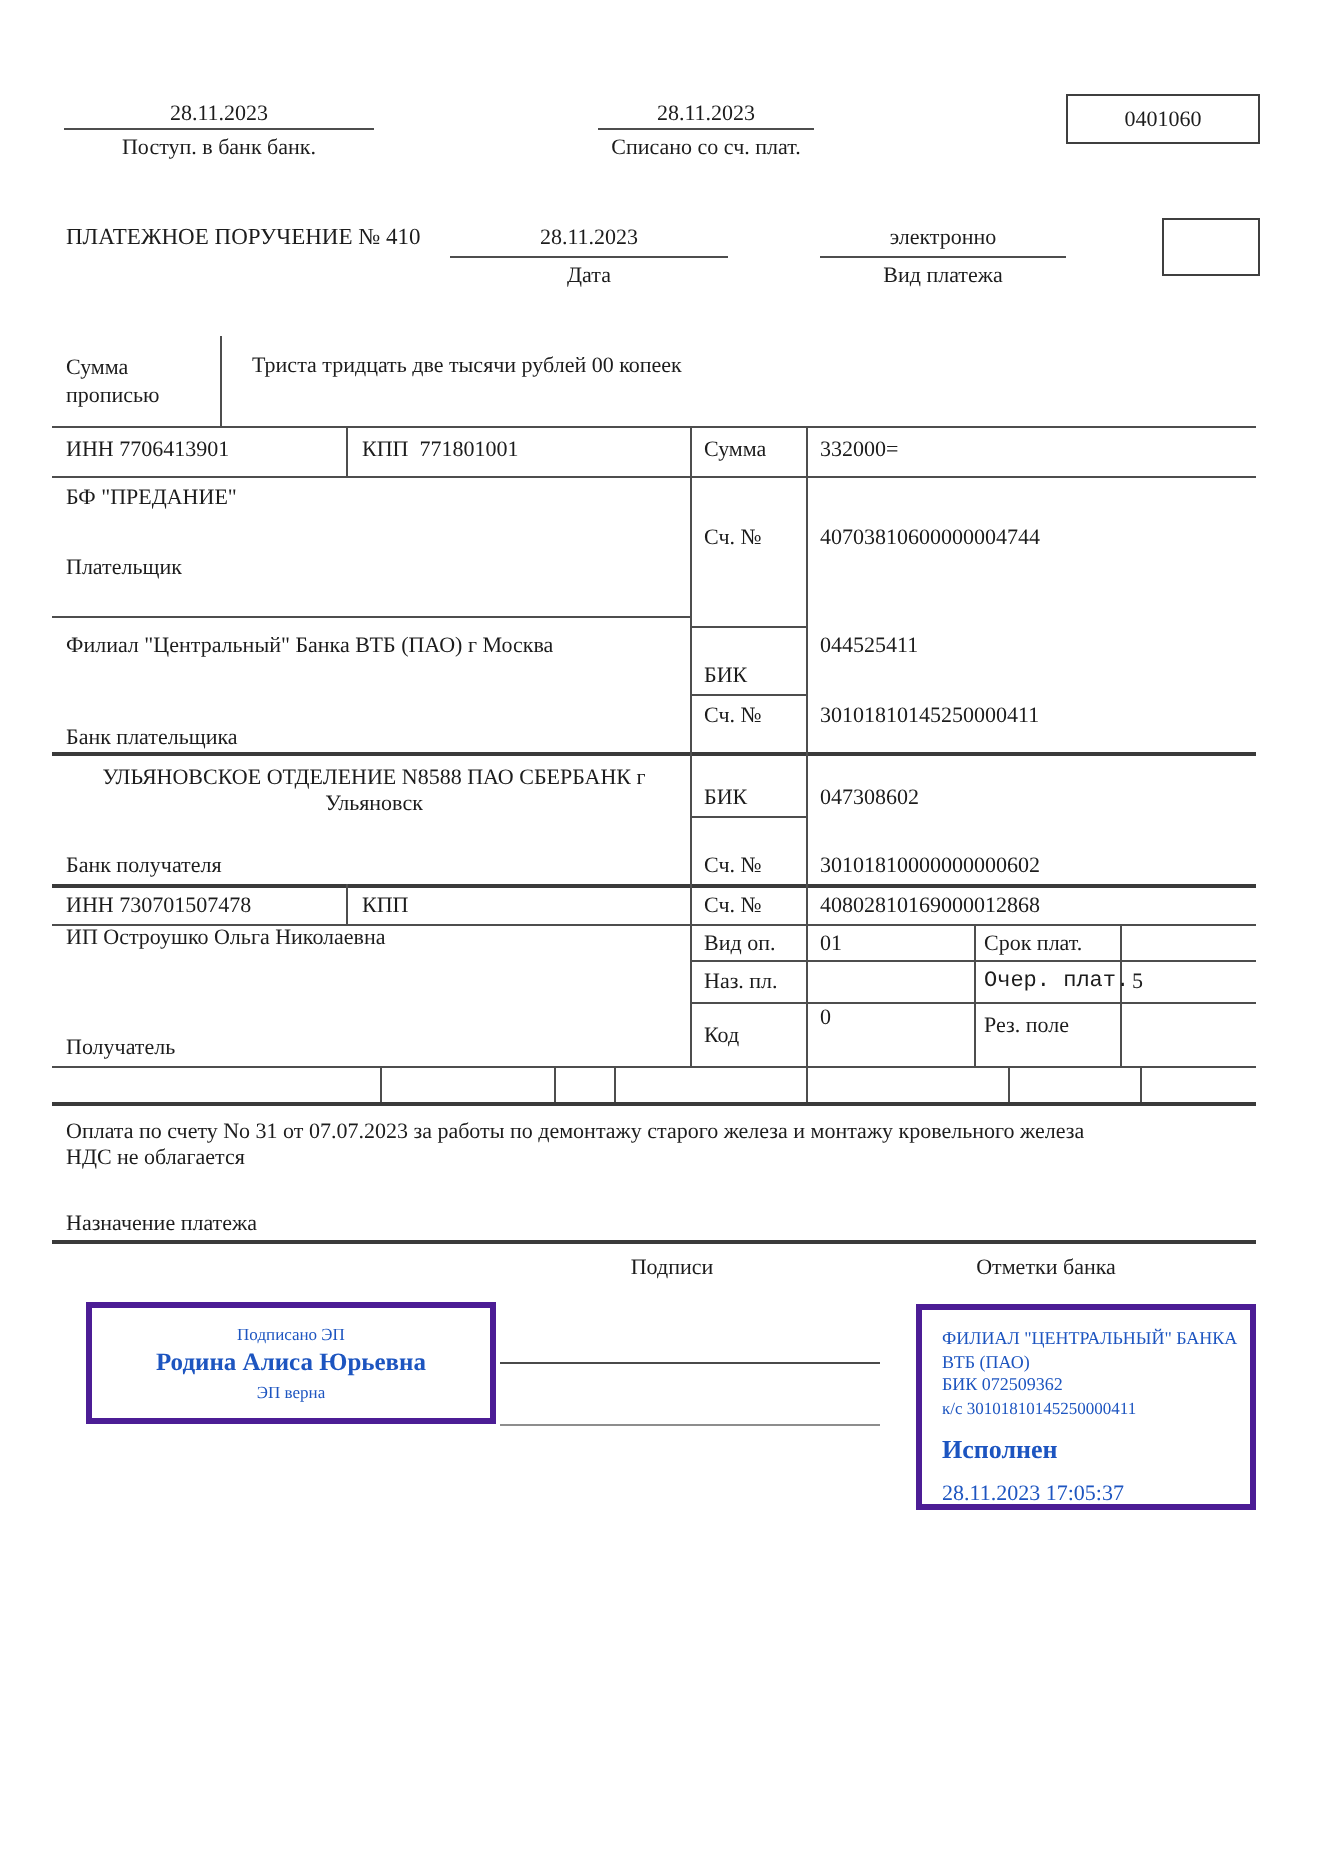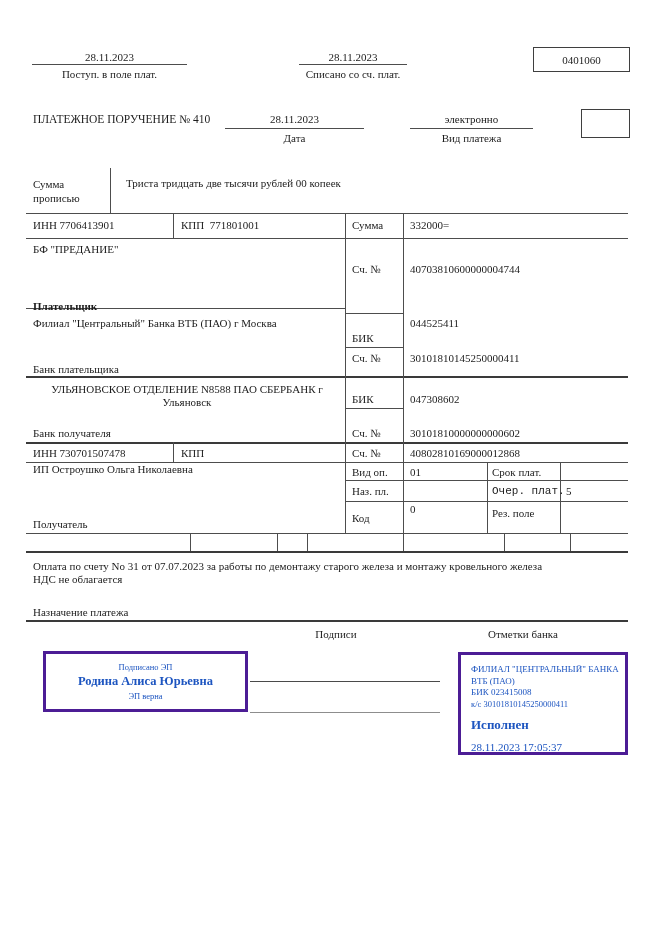--- a/index.html
+++ b/index.html
@@ -25,21 +25,21 @@
   .title{font-size:11.5px;}
   .siglines{position:absolute;height:1px;}
 </style>
 </head>
 <body>
 
 <div class="page">
 
   <div class="t c" style="left:32px;top:51px;width:155px;">28.11.2023</div>
   <div class="hl" style="left:32px;top:64px;width:155px;"></div>
-  <div class="t c" style="left:32px;top:68px;width:155px;">Поступ. в поле плат.</div>
+  <div class="t c" style="left:32px;top:68px;width:155px;">Поступ. в банк банк.</div>
 
   <div class="t c" style="left:292px;top:51px;width:122px;">28.11.2023</div>
   <div class="hl" style="left:299px;top:64px;width:108px;"></div>
   <div class="t c" style="left:292px;top:68px;width:122px;">Списано со сч. плат.</div>
 
   <div class="box" style="left:533px;top:47px;width:95px;height:23px;">
     <span>0401060</span>
   </div>
 
   <div class="t title" style="left:33px;top:113px;">ПЛАТЕЖНОЕ ПОРУЧЕНИЕ № 410</div>
@@ -81,21 +81,21 @@
   <div class="vl" style="left:403px;top:533px;height:18px;"></div>
   <div class="vl" style="left:504px;top:533px;height:18px;"></div>
   <div class="vl" style="left:570px;top:533px;height:18px;"></div>
 
   <div class="t" style="left:33px;top:219px;">ИНН 7706413901</div>
   <div class="t" style="left:181px;top:219px;">КПП  771801001</div>
   <div class="t" style="left:352px;top:219px;">Сумма</div>
   <div class="t" style="left:410px;top:219px;">332000=</div>
 
   <div class="t" style="left:33px;top:243px;">БФ "ПРЕДАНИЕ"</div>
-  <div class="t" style="left:33px;top:300px;font-weight:bold;">Плательщик</div>
+  <div class="t" style="left:33px;top:278px;">Плательщик</div>
   <div class="t" style="left:352px;top:263px;">Сч. №</div>
   <div class="t" style="left:410px;top:263px;">40703810600000004744</div>
 
   <div class="t" style="left:33px;top:317px;">Филиал "Центральный" Банка ВТБ (ПАО) г Москва</div>
   <div class="t" style="left:410px;top:317px;">044525411</div>
   <div class="t" style="left:352px;top:332px;">БИК</div>
   <div class="t" style="left:352px;top:352px;">Сч. №</div>
   <div class="t" style="left:410px;top:352px;">30101810145250000411</div>
   <div class="t" style="left:33px;top:363px;">Банк плательщика</div>
 
@@ -136,19 +136,19 @@
     <div class="stamp-name">Родина Алиса Юрьевна</div>
     <div class="stamp-small">ЭП верна</div>
   </div>
 
   <div class="siglines" style="left:250px;top:681px;width:190px;background:#4a4a4a;"></div>
   <div class="siglines" style="left:250px;top:712px;width:190px;background:#8d8d8d;"></div>
 
   <div class="stamp" style="left:458px;top:652px;width:170px;height:103px;box-sizing:border-box;padding:9px 0 0 10px;">
     <div class="bs-line">ФИЛИАЛ "ЦЕНТРАЛЬНЫЙ" БАНКА</div>
     <div class="bs-line">ВТБ (ПАО)</div>
-    <div class="bs-line">БИК 023415008</div>
+    <div class="bs-line">БИК 072509362</div>
     <div class="bs-line" style="font-size:8.5px;">к/с 30101810145250000411</div>
     <div class="bs-status">Исполнен</div>
     <div class="bs-date">28.11.2023 17:05:37</div>
   </div>
 
 </div>
 
 </body></html>

